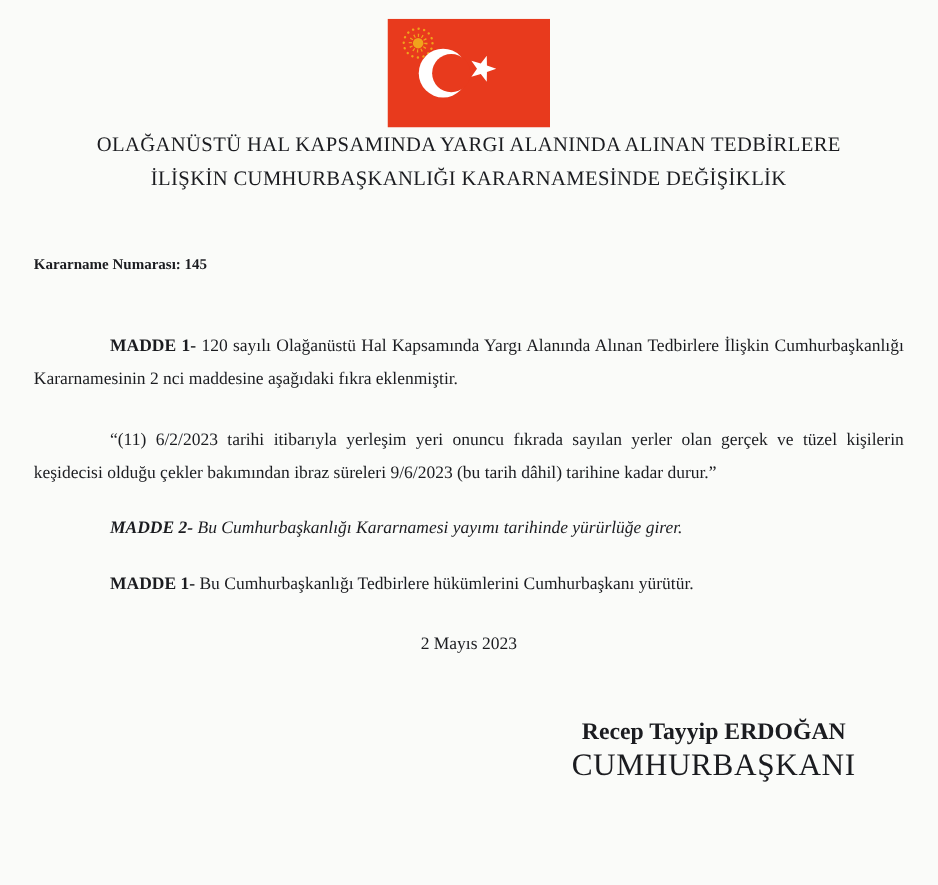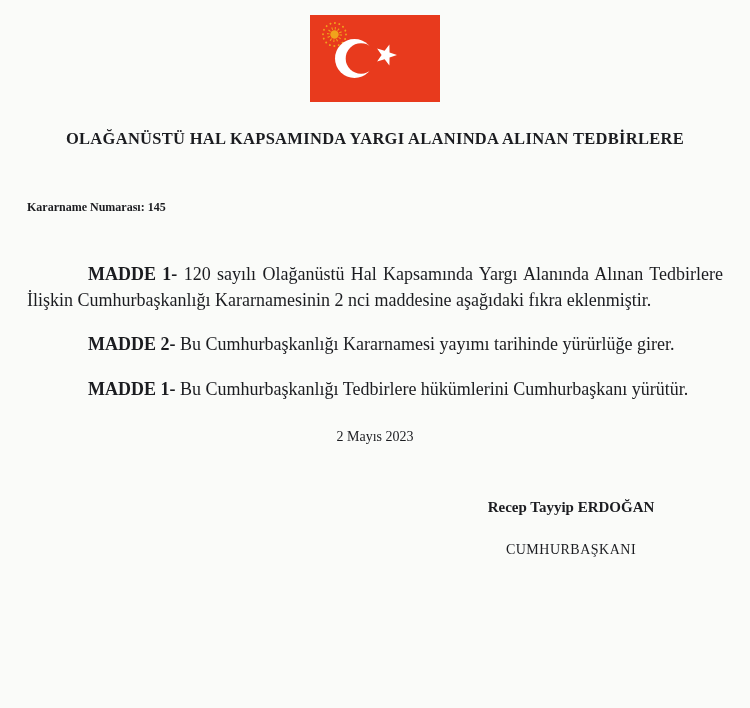--- a/index.html
+++ b/index.html
@@ -17,65 +17,64 @@
     width: 750px;
     height: 708px;
     padding: 15px 27px 0 27px;
   }
   .flag-wrap {
     width: 130px;
     margin: 0 auto;
   }
   .flag-wrap svg { display: block; }
   .title {
-    margin-top: 23px;
     text-align: center;
-    font-weight: bold;
+    font-weight: normal;
     font-size: 16.5px;
     line-height: 27px;
     letter-spacing: 0.3px;
   }
   .decree-number {
     margin-top: 42px;
     font-weight: bold;
     font-size: 12px;
     line-height: 26px;
   }
   .para {
-    font-size: 18px;
+    font-size: 14px;
     line-height: 26px;
     text-align: justify;
     text-indent: 61px;
     margin: 0;
   }
   .para b { font-weight: bold; }
   .para-article1 { margin-top: 41px; }
   .para-quote    { margin-top: 23px; }
-  .para-article2 { margin-top: 18px; }
+  .para-article2 { margin-top: 18px; font-style: italic; }
   .para-article3 { margin-top: 19px; }
   .decree-date {
     margin-top: 22px;
     text-align: center;
     font-size: 14px;
     line-height: 26px;
   }
   .signature {
     margin-top: 46px;
     margin-left: 373px;
     width: 342px;
     text-align: center;
   }
   .signature .name {
     font-weight: bold;
-    font-size: 15px;
+    font-size: 19px;
     line-height: 22px;
   }
   .signature .role {
-    margin-top: 20px;
-    font-size: 14px;
+    margin-top: 4px;
+    font-size: 25px;
     line-height: 23px;
     letter-spacing: 0.5px;
   }
 </style>
 </head>
 <body>
 
 <div class="page">
 
   <div class="flag-wrap">
@@ -92,32 +91,34 @@
         <circle cx="44.5" cy="43.5" r="19.5" fill="#ffffff"></circle>
         <circle cx="51" cy="43.5" r="15.3" fill="#e83a1d"></circle>
       </g>
 
       <polygon points="87,40 79.56,42.59 79.4,50.46 74.64,44.18 67.1,46.47 71.6,40 67.1,33.53 74.64,35.82 79.4,29.54 79.56,37.41" fill="#ffffff"></polygon>
     </svg>
   </div>
 
   <div class="title">
     <div>OLAĞANÜSTÜ HAL KAPSAMINDA YARGI ALANINDA ALINAN TEDBİRLERE</div>
+    <div>İLİŞKİN CUMHURBAŞKANLIĞI KARARNAMESİNDE DEĞİŞİKLİK</div>
   </div>
 
   <div class="decree-number">
     <span>Kararname Numarası:</span>
     <span>145</span>
   </div>
 
   <p class="para para-article1">
     <b>MADDE 1-</b>
     <span>120 sayılı Olağanüstü Hal Kapsamında Yargı Alanında Alınan Tedbirlere İlişkin Cumhurbaşkanlığı Kararnamesinin 2 nci maddesine aşağıdaki fıkra eklenmiştir.</span>
   </p>
 
+  <p class="para para-quote">“(11) 6/2/2023 tarihi itibarıyla yerleşim yeri onuncu fıkrada sayılan yerler olan gerçek ve tüzel kişilerin keşidecisi olduğu çekler bakımından ibraz süreleri 9/6/2023 (bu tarih dâhil) tarihine kadar durur.”</p>
 
   <p class="para para-article2">
     <b>MADDE 2-</b>
     <span>Bu Cumhurbaşkanlığı Kararnamesi yayımı tarihinde yürürlüğe girer.</span>
   </p>
 
   <p class="para para-article3">
     <b>MADDE 1-</b>
     <span>Bu Cumhurbaşkanlığı Tedbirlere hükümlerini Cumhurbaşkanı yürütür.</span>
   </p>

